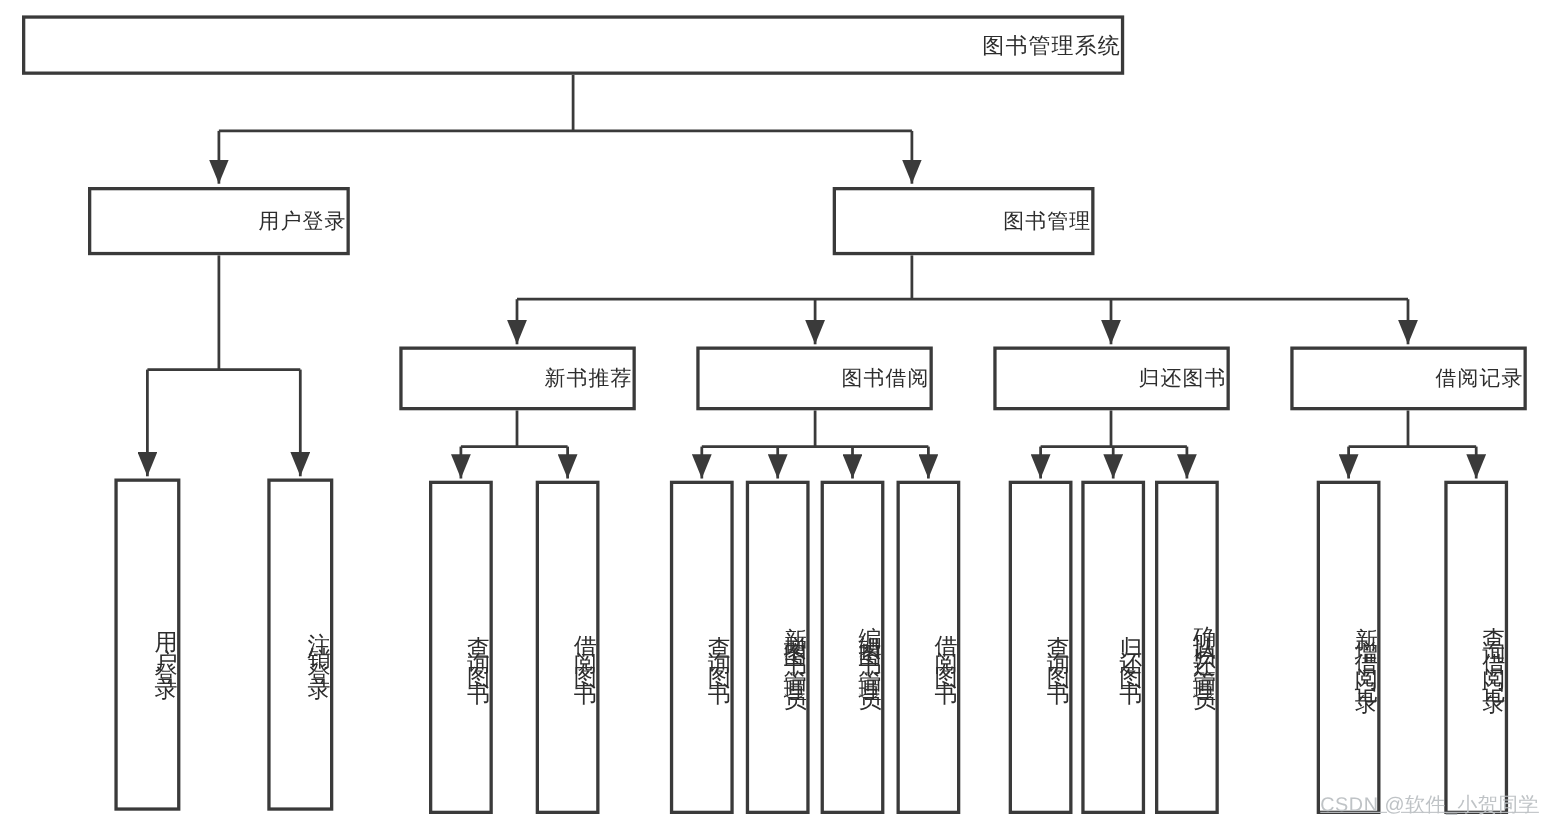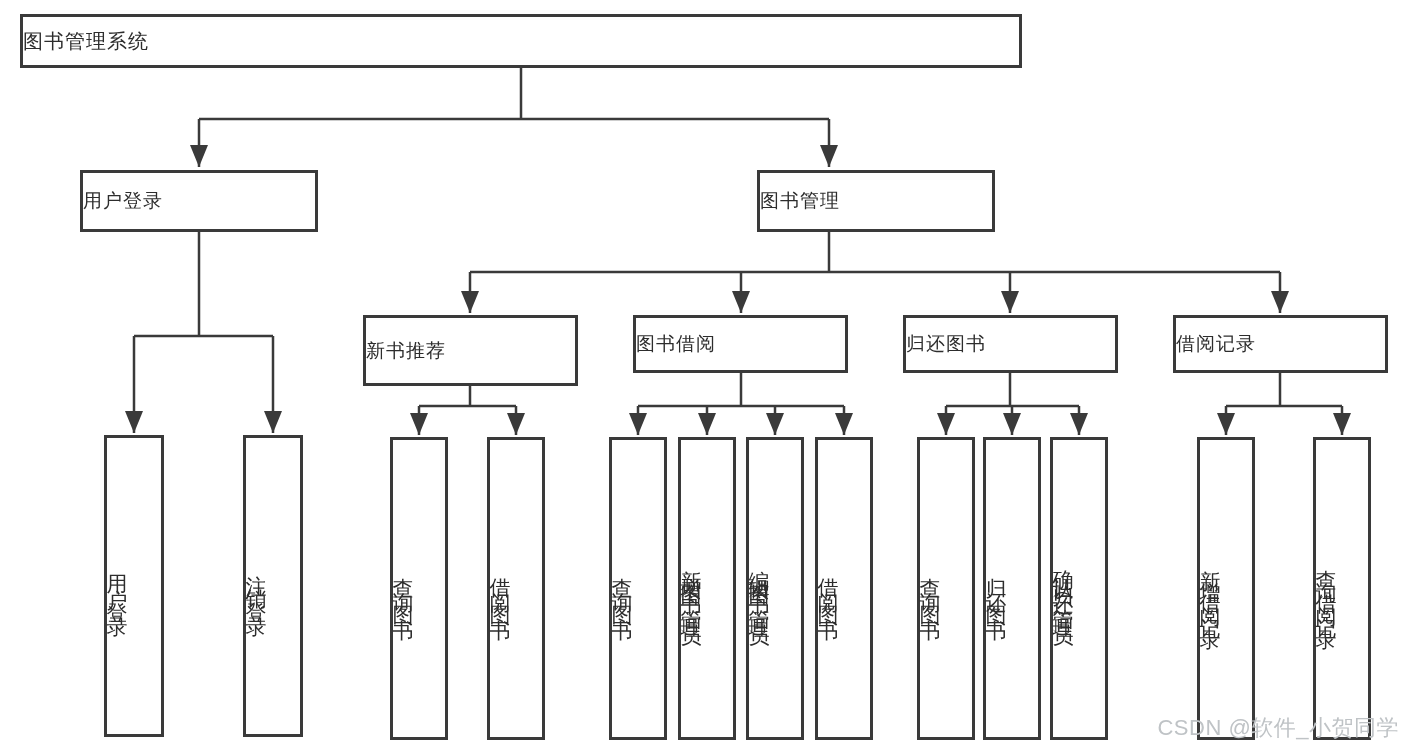--- a/index.html
+++ b/index.html
@@ -21,21 +21,21 @@
     top: 0;
     z-index: 1;
   }
   .node {
     position: absolute;
     box-sizing: border-box;
     background: #ffffff;
     border: 3px solid #3a3a3a;
     display: flex;
     align-items: center;
-    justify-content: flex-start;
+    justify-content: flex-end;
     z-index: 2;
     color: #2d2d2d;
   }
   .node.h {
     font-size: 19px;
     letter-spacing: 1px;
   }
   .node.root-box {
     font-size: 20px;
   }
@@ -50,24 +50,25 @@
     line-height: 1;
     white-space: nowrap;
   }
   .v4 { letter-spacing: 14px; }
   .v6 { letter-spacing: 12px; }
   .v9 { letter-spacing: 8px; }
   .watermark {
     position: absolute;
     right: 6px;
     bottom: 4px;
-    font-size: 22px;
+    font-size: 18px;
     color: #bfc3c6;
     z-index: 3;
     letter-spacing: 0.5px;
+    text-decoration: underline;
   }
 </style>
 </head>
 <body>
 
 <div class="canvas">
 
   <svg class="connectors" width="1405" height="747" viewBox="0 0 1405 747">
     <defs>
       <marker id="arrow" markerUnits="userSpaceOnUse" markerWidth="22" markerHeight="18" refX="22" refY="9" orient="auto">
@@ -115,21 +116,21 @@
     <span>图书管理系统</span>
   </div>
 
   <div class="node h" style="left:80px; top:170px; width:238px; height:62px;">
     <span>用户登录</span>
   </div>
   <div class="node h" style="left:710px; top:170px; width:238px; height:62px;margin-left:47px;">
     <span>图书管理</span>
   </div>
 
-  <div class="node h" style="left:363px; top:315px; width:215px; height:71px;">
+  <div class="node h" style="left:363px; top:315px; width:215px; height:58px;">
     <span>新书推荐</span>
   </div>
   <div class="node h" style="left:633px; top:315px; width:215px; height:58px;">
     <span>图书借阅</span>
   </div>
   <div class="node h" style="left:903px; top:315px; width:215px; height:58px;">
     <span>归还图书</span>
   </div>
   <div class="node h" style="left:1173px; top:315px; width:215px; height:58px;">
     <span>借阅记录</span>

